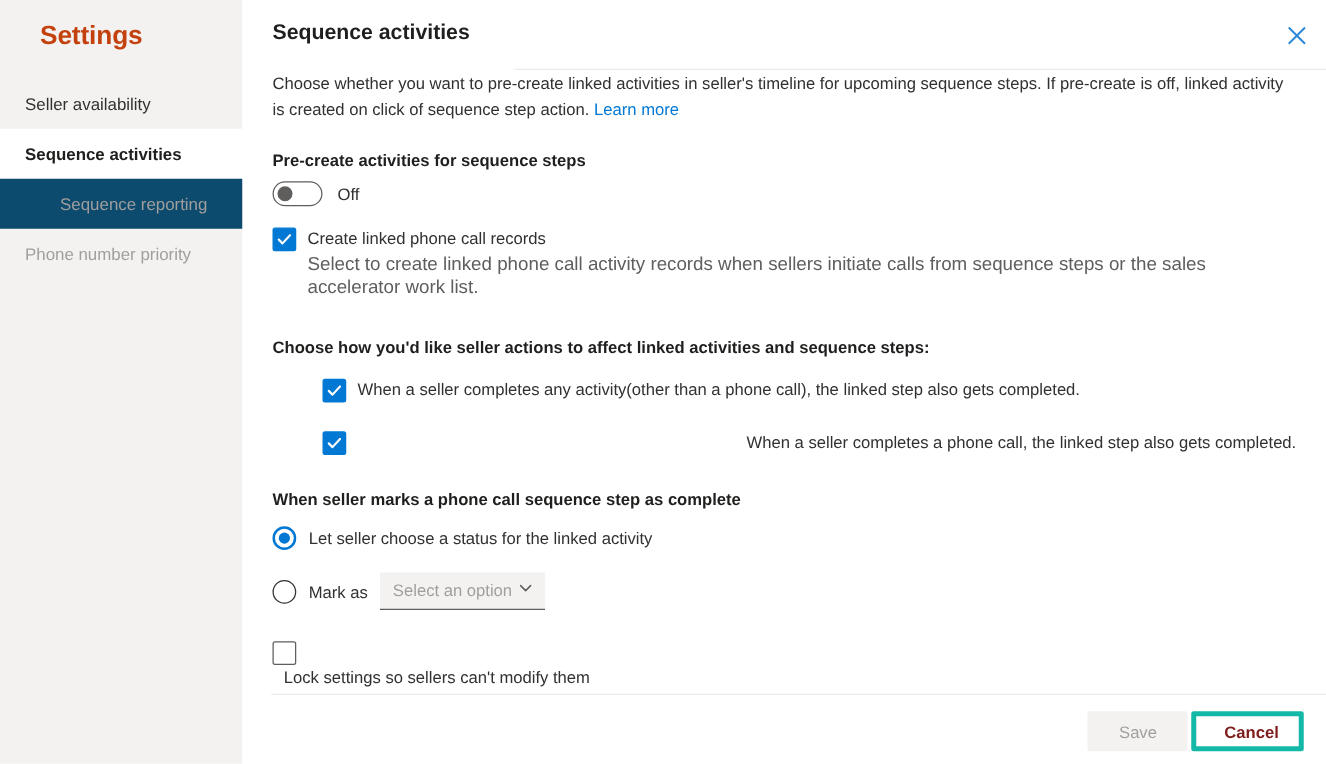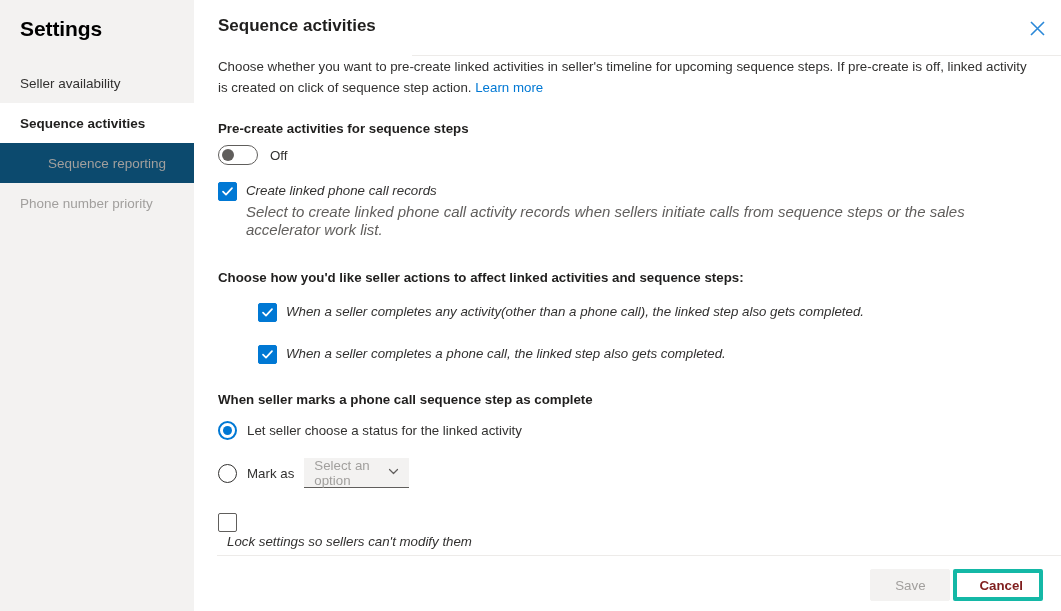--- a/index.html
+++ b/index.html
@@ -26,22 +26,22 @@
     width: 194px;
     min-width: 194px;
     height: 611px;
     background: #f3f2f1;
     box-sizing: border-box;
     position: relative;
   }
   .sidebar-title {
     font-size: 21px;
     font-weight: bold;
-    color: #000000;
-    padding: 17px 0 0 20px;
+    color: #c2410c;
+    padding: 17px 0 0 32px;
     letter-spacing: -0.1px;
   }
   .nav-list {
     margin-top: 22px;
   }
   .nav-item {
     height: 40px;
     display: flex;
     align-items: center;
     padding-left: 20px;
@@ -185,21 +185,21 @@
   }
   .checkbox.unchecked {
     background: #ffffff;
     border: 1px solid #605e5c;
   }
   .checkbox svg {
     position: absolute;
     top: 2px;
     left: 2px;
   }
-  .cb-text { margin-left: 9px; font-style: italic; }
+  .cb-text { margin-left: 9px; }
   .cb-label {
     font-size: 13.3px;
     color: #323130;
     line-height: 19px;
   }
   .cb-sub {
     font-size: 15px;
     color: #605e5c;
     line-height: 18px;
     margin-top: 3px;
@@ -234,21 +234,21 @@
   .radio.unselected { border: 1.5px solid #323130; background: #ffffff; }
   .radio-label {
     margin-left: 10px;
     font-size: 13.3px;
     color: #323130;
   }
 
   
   .dropdown {
     margin-left: 10px;
-    width: 105px;
+    width: 132px;
     height: 30px;
     background: #f3f2f1;
     border: none;
     border-bottom: 1px solid #605e5c;
     box-sizing: border-box;
     display: flex;
     align-items: center;
     justify-content: space-between;
     padding: 0 9px 0 10px;
     cursor: pointer;
@@ -380,21 +380,21 @@
             <svg width="13" height="13" viewBox="0 0 13 13">
               <path d="M2 6.7 L5 9.7 L11 3.2" stroke="#ffffff" stroke-width="1.7" fill="none" stroke-linecap="round" stroke-linejoin="round"></path>
             </svg>
           </span>
         </div>
         <div class="cb-text">
           <div class="cb-label">When a seller completes any activity(other than a phone call), the linked step also gets completed.</div>
         </div>
       </div>
 
-      <div class="cb-row indented" style="margin-top:22px;">
+      <div class="cb-row indented" style="margin-top:22px;justify-content:space-between;">
         <div class="checkbox checked">
           <span>
             <svg width="13" height="13" viewBox="0 0 13 13">
               <path d="M2 6.7 L5 9.7 L11 3.2" stroke="#ffffff" stroke-width="1.7" fill="none" stroke-linecap="round" stroke-linejoin="round"></path>
             </svg>
           </span>
         </div>
         <div class="cb-text">
           <div class="cb-label">When a seller completes a phone call, the linked step also gets completed.</div>
         </div>

